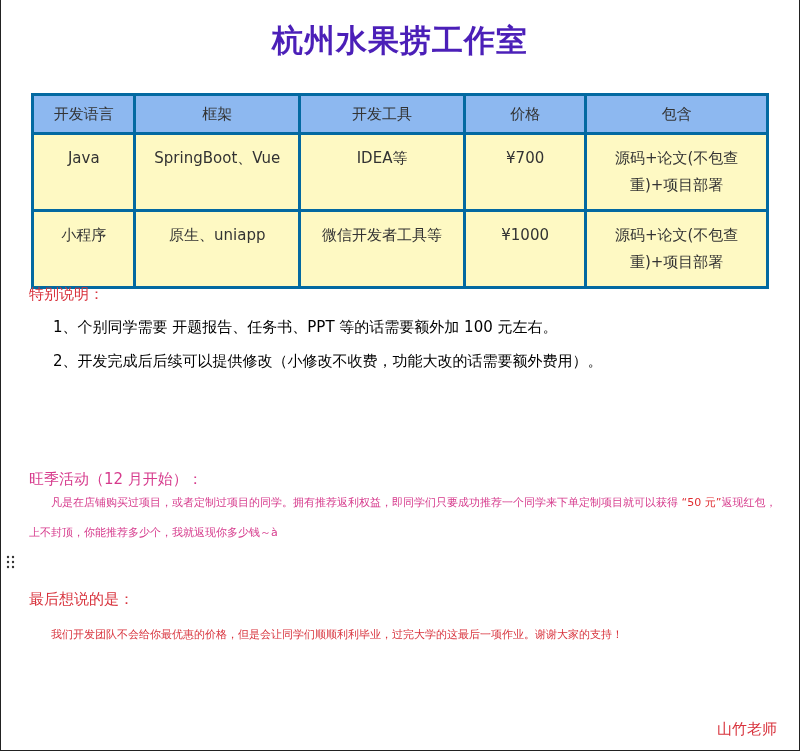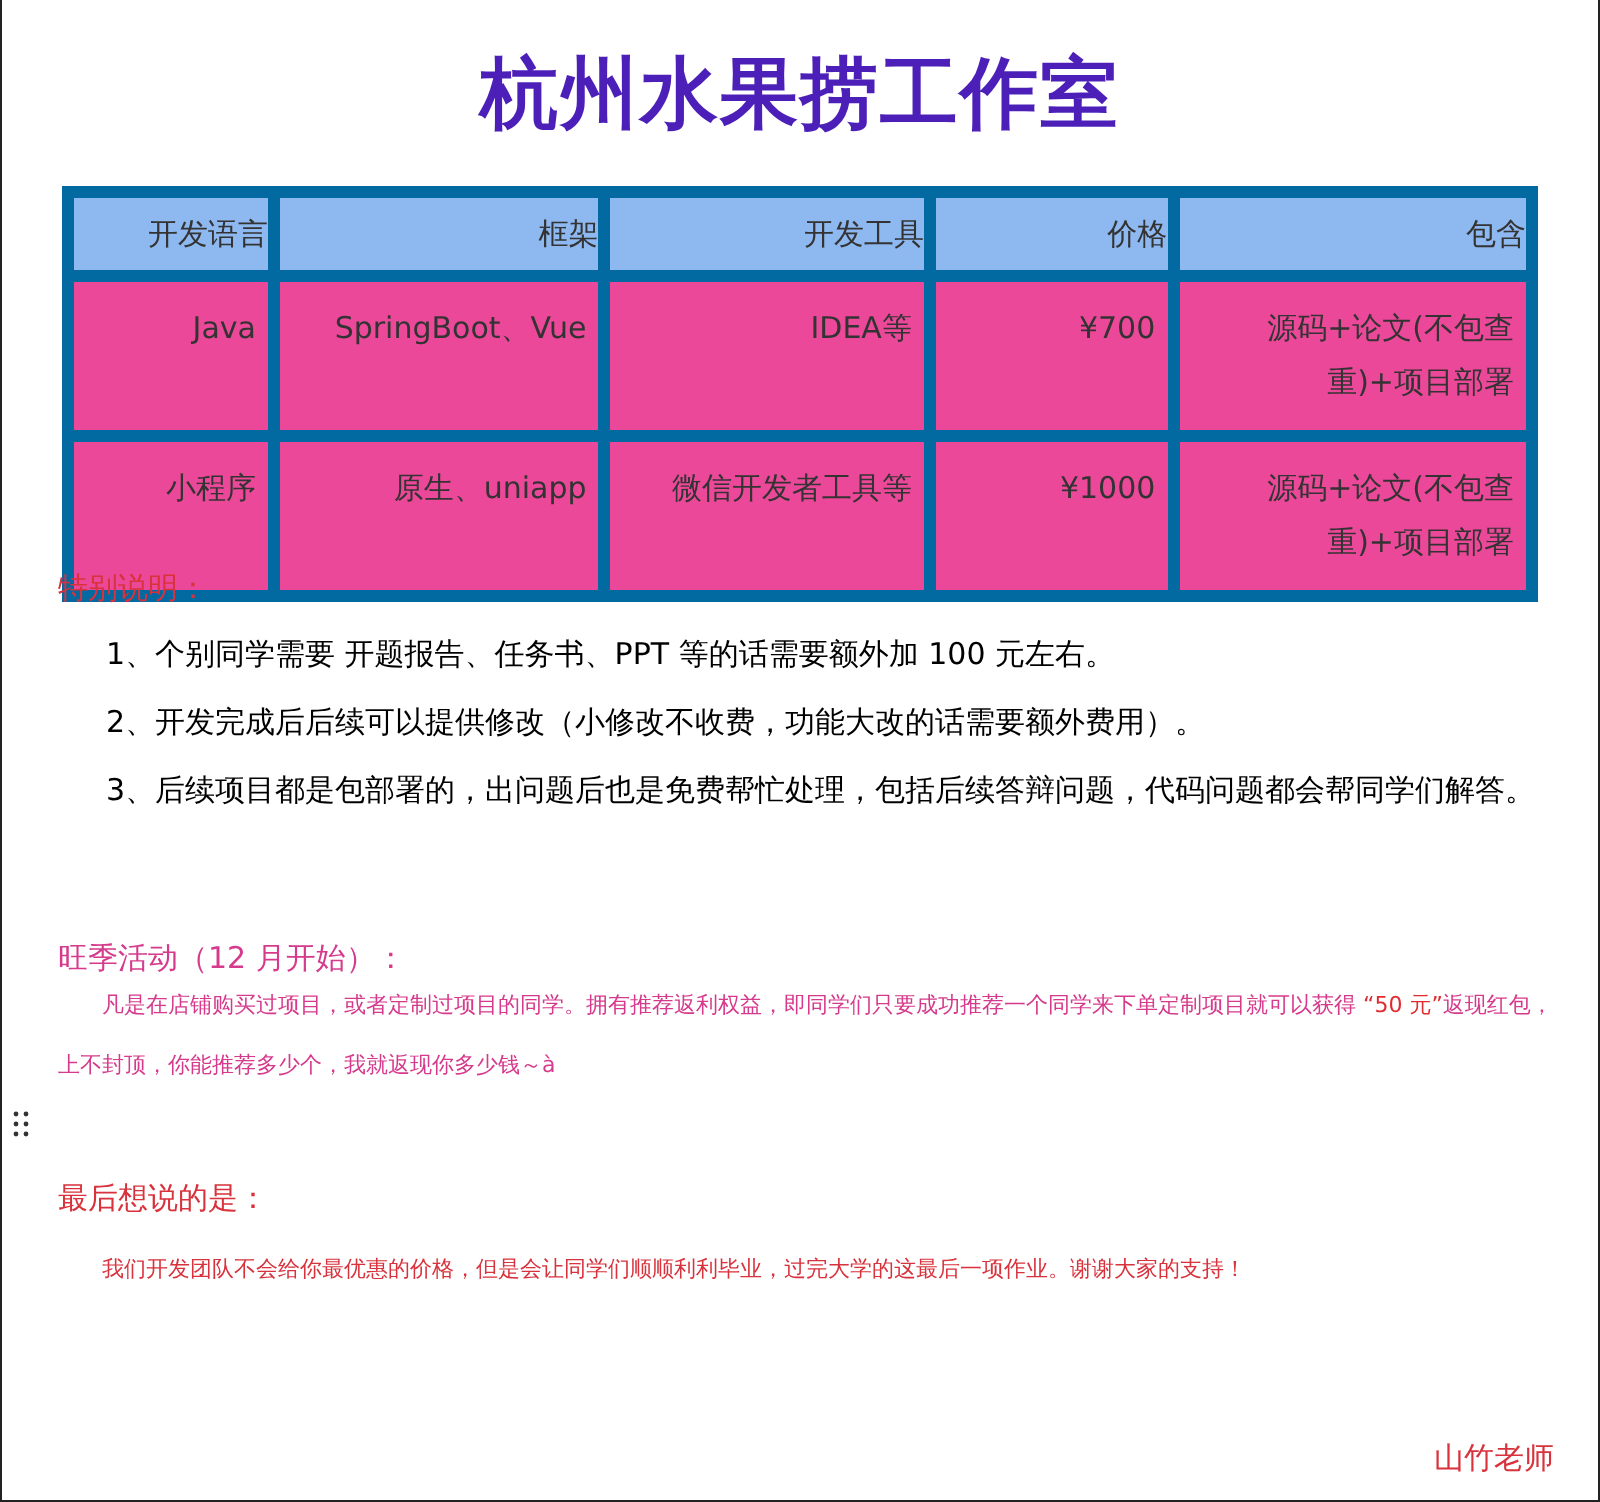--- a/index.html
+++ b/index.html
@@ -7,32 +7,32 @@
       width: 800px; height: 751px; position: relative; overflow: hidden;
       font-family: "DejaVu Sans", "Liberation Sans", sans-serif;
     }
     .page {
       position: absolute; left: 0; top: 0; width: 798px; height: 750px;
       border-left: 1px solid #222; border-right: 1px solid #222; border-bottom: 1px solid #222;
       background: #fff;
     }
     .title {
       position: absolute; left: 0; right: 0; top: 20px; text-align: center;
-      color: #4b1fb8; font-size: 39px; font-weight: bold; letter-spacing: 1px;
+      color: #4b1fb8; font-size: 31px; font-weight: bold; letter-spacing: 1px;
     }
     table.price {
       position: absolute; left: 30px; top: 93px; width: 738px;
       border-collapse: collapse; font-size: 15px; color: #333;
     }
     table.price th, table.price td {
-      border: 6px solid #0369a1; text-align: right; vertical-align: top;
+      border: 3px solid #0369a1; text-align: center; vertical-align: top;
       font-weight: normal;
     }
     table.price th { background: #8db8f0; height: 36px; vertical-align: middle; padding: 0; }
-    table.price td { background: #ec4899; height: 64px; padding: 10px 6px 0 6px; line-height: 27px; }
+    table.price td { background: #fef9c3; height: 64px; padding: 10px 6px 0 6px; line-height: 27px; }
     .c1 { width: 102px; } .c2 { width: 164px; } .c3 { width: 167px; } .c4 { width: 121px; } .c5 { width: 184px; }
 
     .sec { position: absolute; left: 28px; font-size: 15px; }
     .red { color: #d8323c; }
     .pink { color: #d63a8c; }
     .item { position: absolute; left: 52px; font-size: 15px; color: #000000; }
     .para {
       position: absolute; left: 28px; width: 752px; font-size: 11px; line-height: 30px;
       text-indent: 2em;
     }
@@ -73,21 +73,20 @@
         <td>微信开发者工具等</td>
         <td>¥1000</td>
         <td>源码+论文(不包查重)+项目部署</td>
       </tr>
     </tbody>
   </table>
 
   <div class="sec red" style="top:285px;">特别说明：</div>
   <div class="item" style="top:318px;">1、个别同学需要 开题报告、任务书、PPT 等的话需要额外加 100 元左右。</div>
   <div class="item" style="top:352px;">2、开发完成后后续可以提供修改（小修改不收费，功能大改的话需要额外费用）。</div>
-  <div class="item" style="top:386px;">3、后续项目都是包部署的，出问题后也是免费帮忙处理，包括后续答辩问题，代码问题都会帮同学们解答。</div>
 
   <div class="sec pink" style="top:470px;">旺季活动（12 月开始）：</div>
   <div class="para pink" style="top:488px;"><span>凡是在店铺购买过项目，或者定制过项目的同学。拥有推荐返利权益，即同学们只要成功推荐一个同学来下单定制项目就可以获得 </span><span class="hl">“50 元”</span><span>返现红包，上不封顶，你能推荐多少个，我就返现你多少钱～à</span></div>
 
   <div class="handle">
     <svg width="10" height="14" viewBox="0 0 10 14">
         <g fill="#333">
           <circle cx="2" cy="2" r="1.2"></circle>
           <circle cx="7" cy="2" r="1.2"></circle>
           <circle cx="2" cy="7" r="1.2"></circle>

